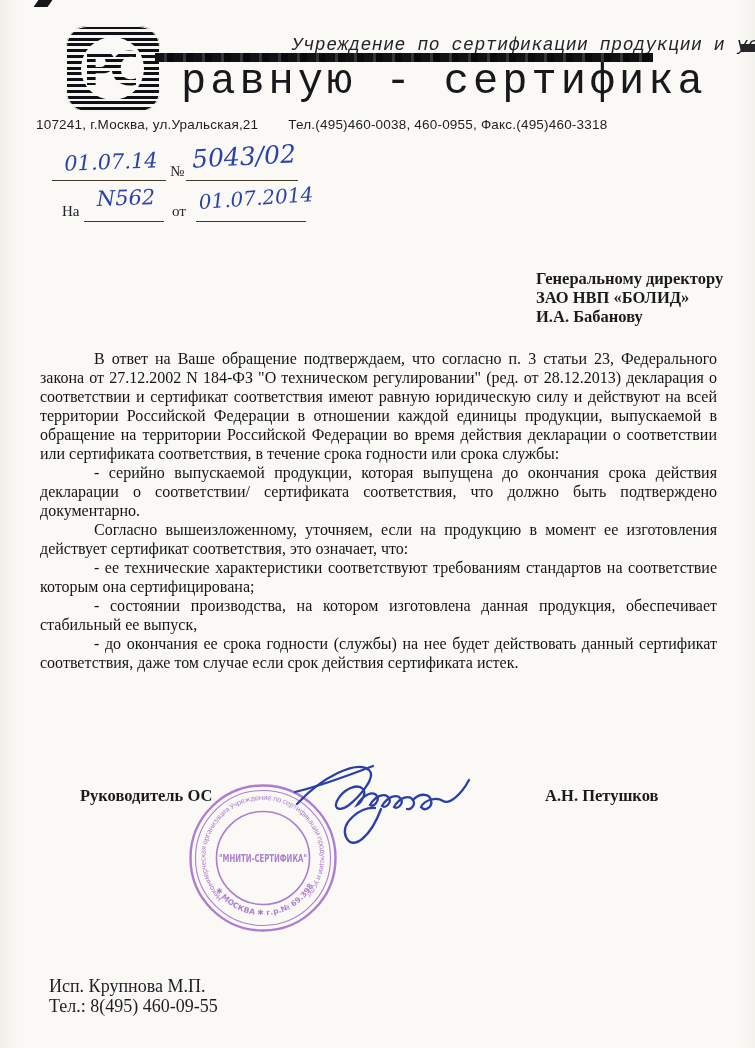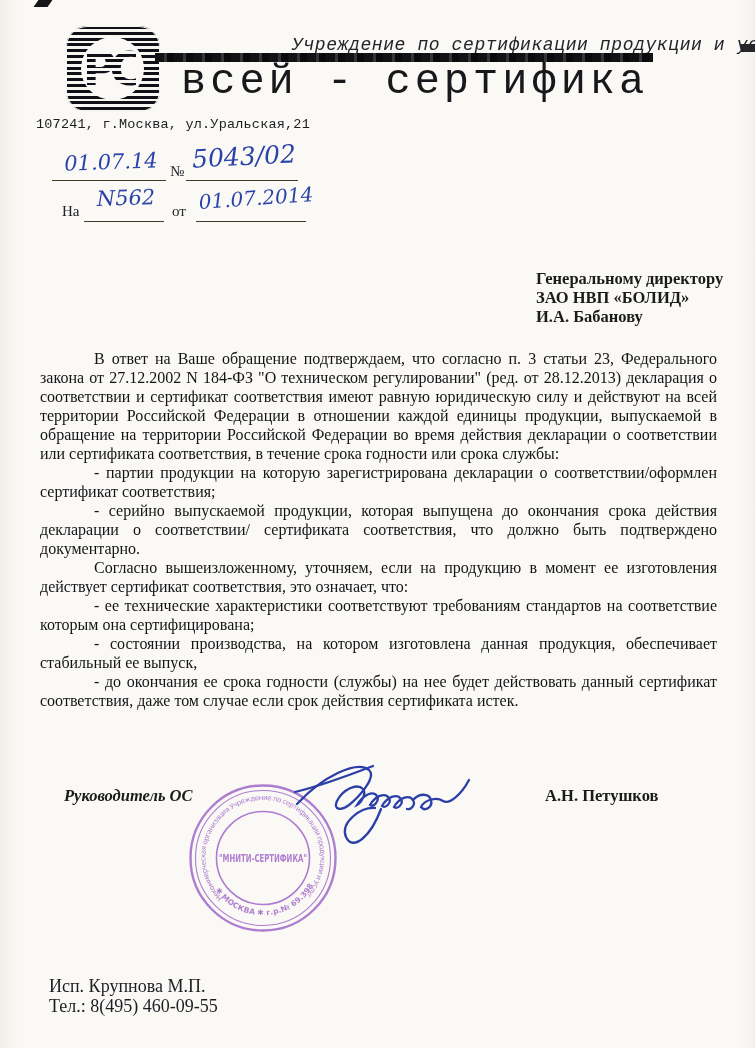--- a/index.html
+++ b/index.html
@@ -41,21 +41,21 @@
     position:absolute;left:155px;top:53px;width:498px;height:9px;
     background:repeating-linear-gradient(90deg,#121214 0 9px,#34343a 9px 12px,#0a0a0c 12px 19px);
   }
   .org-title{
     position:absolute;left:181px;top:58px;
     font-family:"Liberation Mono",monospace;font-size:42px;font-weight:normal;
     letter-spacing:4px;color:#17171c;white-space:nowrap;
   }
   .address-row{
     position:absolute;left:36px;top:117px;width:690px;
-    font-family:Liberation Mono, monospace;font-size:13.5px;letter-spacing:0.2px;
+    font-family:Liberation Sans, sans-serif;font-size:13.5px;letter-spacing:0.2px;
     color:#1d1d22;display:flex;gap:30px;white-space:nowrap;
   }
   
   .hw{
     font-family:"DejaVu Serif",serif;font-style:italic;color:#2b43a8;
     white-space:nowrap;
   }
   .ref-label{position:absolute;font-size:15px;color:#22222a;font-family:"Liberation Serif",serif;}
   .u-line{position:absolute;border-bottom:1.6px solid #433a26;}
   .hw-date{position:absolute;left:56px;top:150px;width:110px;text-align:center;font-size:21px;transform:rotate(-2deg);}
@@ -67,21 +67,21 @@
     position:absolute;left:536px;top:241px;
     font-weight:bold;font-size:16.5px;line-height:19px;white-space:nowrap;margin-top:28px;
   }
   
   .body-text{
     position:absolute;left:40px;top:349px;width:677px;
     font-size:16px;line-height:19px;text-align:justify;color:#141418;
   }
   .body-text p{margin:0;text-indent:54px;}
   
-  .sig-position{position:absolute;left:64px;top:786px;font-weight:bold;font-size:16.5px;white-space:nowrap;font-style:italic;}
+  .sig-position{position:absolute;left:80px;top:786px;font-weight:bold;font-size:16.5px;white-space:nowrap;}
   .sig-name{position:absolute;left:545px;top:786px;font-weight:bold;font-size:16.5px;white-space:nowrap;}
   .signature-svg{position:absolute;left:293px;top:756px;z-index:3;}
   .stamp-svg{position:absolute;left:185px;top:780px;z-index:2;opacity:0.8;}
   
   .footer{
     position:absolute;left:49px;top:977px;font-size:18px;line-height:19.5px;color:#1d1d24;
   }
 </style>
 </head>
 <body>
@@ -91,23 +91,24 @@
   <div class="artifact-tl"></div>
   <div class="artifact-r"></div>
 
   <div class="logo">
     <div class="logo-circle">
       <span class="logo-letters">РС</span>
     </div>
   </div>
   <div class="tagline">Учреждение по сертификации продукции и услуг</div>
   <div class="header-bar"></div>
-  <div class="org-title">всей - сертифика</div>
+  <div class="org-title">равную - сертифика</div>
   <div class="address-row">
     <span>107241, г.Москва, ул.Уральская,21</span>
+    <span>Тел.(495)460-0038, 460-0955, Факс.(495)460-3318</span>
   </div>
 
   <div class="hw hw-date">01.07.14</div>
   <div class="u-line" style="left:52px;top:180px;width:114px;"></div>
   <div class="ref-label" style="left:170px;top:163px;">№</div>
   <div class="hw hw-num">5043/02</div>
   <div class="u-line" style="left:186px;top:180px;width:112px;"></div>
 
   <div class="ref-label" style="left:62px;top:203px;">На</div>
   <div class="hw hw-na">N562</div>
@@ -117,21 +118,20 @@
   <div class="u-line" style="left:196px;top:221px;width:110px;"></div>
 
   <div class="recipient">
     <div>Генеральному директору</div>
     <div>ЗАО НВП «БОЛИД»</div>
     <div>И.А. Бабанову</div>
   </div>
 
   <div class="body-text">
     <p>В ответ на Ваше обращение подтверждаем, что согласно п. 3 статьи 23, Федерального закона от 27.12.2002 N 184-ФЗ "О техническом регулировании" (ред. от 28.12.2013) декларация о соответствии и сертификат соответствия имеют равную юридическую силу и действуют на всей территории Российской Федерации в отношении каждой единицы продукции, выпускаемой в обращение на территории Российской Федерации во время действия декларации о соответствии или сертификата соответствия, в течение срока годности или срока службы:</p>
-    <p>- партии продукции на которую зарегистрирована декларации о соответствии/оформлен сертификат соответствия;</p>
     <p>- серийно выпускаемой продукции, которая выпущена до окончания срока действия декларации о соответствии/ сертификата соответствия, что должно быть подтверждено документарно.</p>
     <p>Согласно вышеизложенному, уточняем, если на продукцию в момент ее изготовления действует сертификат соответствия, это означает, что:</p>
     <p>- ее технические характеристики соответствуют требованиям стандартов на соответствие которым она сертифицирована;</p>
     <p>- состоянии производства, на котором изготовлена данная продукция, обеспечивает стабильный ее выпуск,</p>
     <p>- до окончания ее срока годности (службы) на нее будет действовать данный сертификат соответствия, даже том случае если срок действия сертификата истек.</p>
   </div>
 
   <div class="sig-position">Руководитель ОС</div>
   <div class="sig-name">А.Н. Петушков</div>
 

